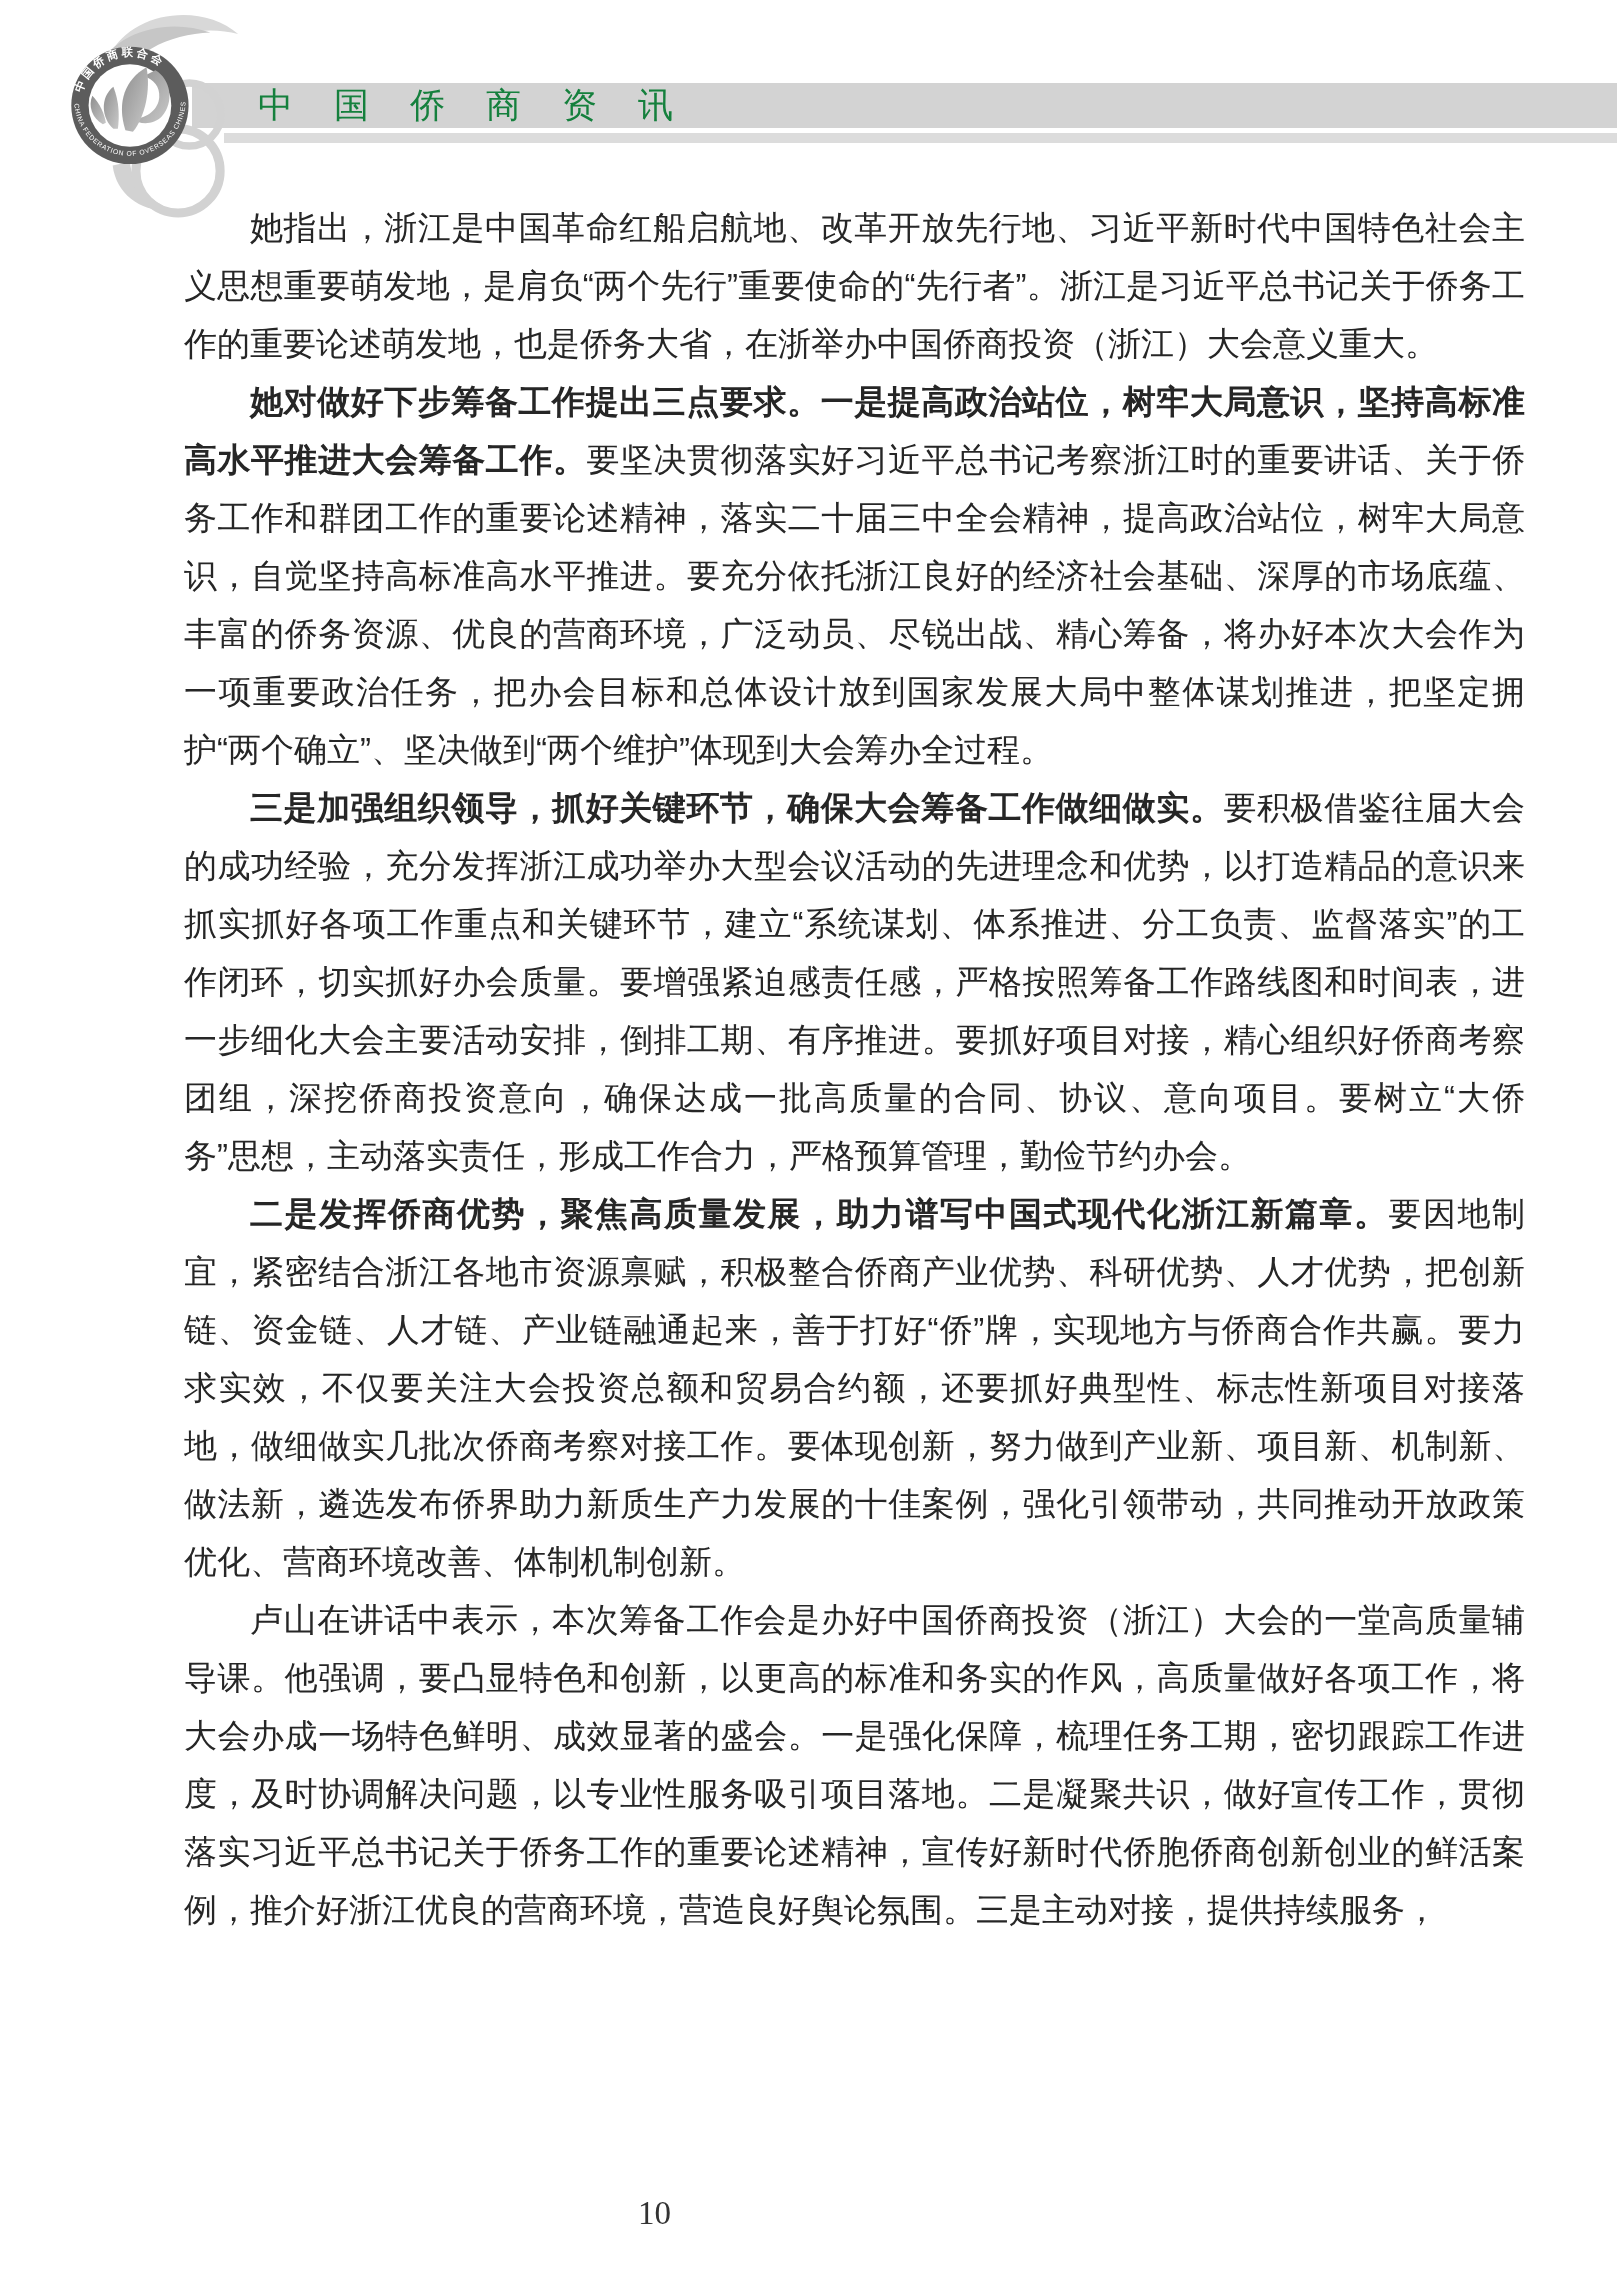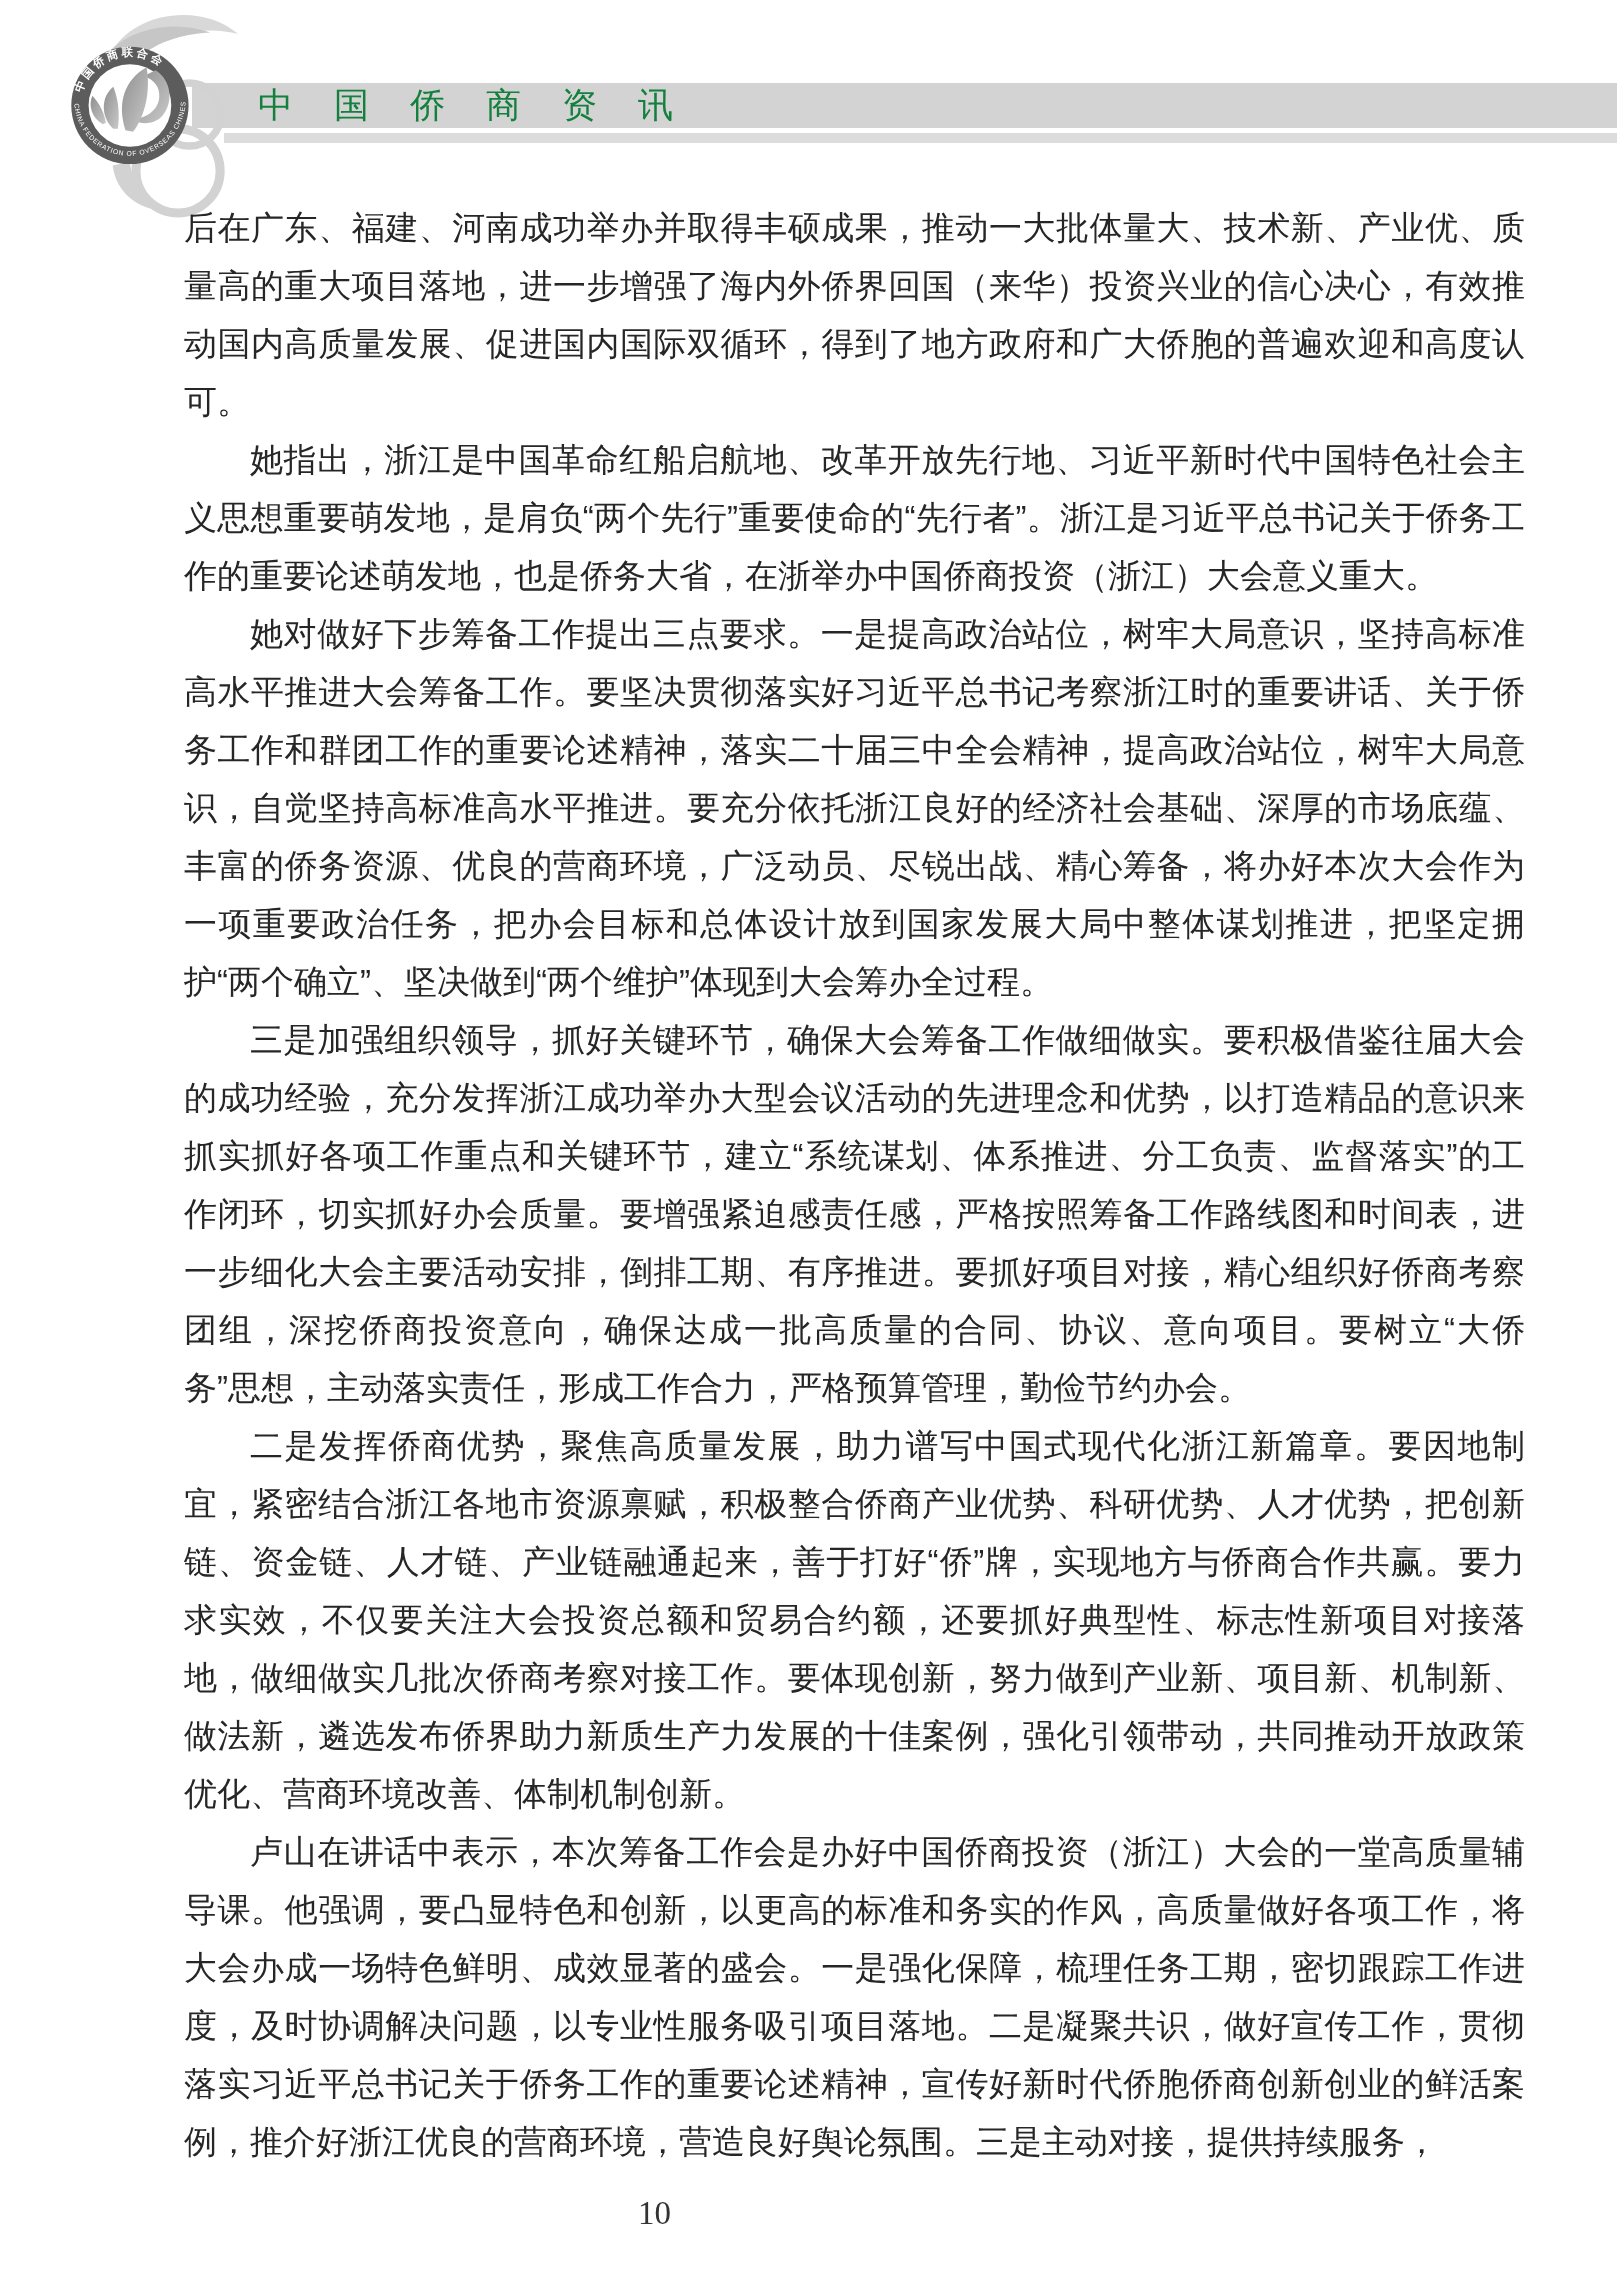--- a/index.html
+++ b/index.html
@@ -38,21 +38,21 @@
   
   .article{
     position:absolute;left:184px;top:199px;
     width:1341px;
     font-size:33px;line-height:58px;
     color:#262626;
     text-align:justify;
   }
   .article p{margin:0;padding:0;}
   .article p.indent{text-indent:2em;}
-  .seg-bold{font-weight:400;}
+  .seg-bold{font-weight:700;}
 
   
   .page-number{
     position:absolute;left:0;top:2195px;
     width:1309px;
     text-align:center;
     font-family:"Liberation Serif",serif;
     font-size:33px;color:#333333;
   }
 </style>
@@ -108,21 +108,20 @@
       <g>
         <path d="M 152 88 C 172 100 178 130 160 150 C 150 160 132 162 120 152 C 140 154 156 140 157 124 C 158 110 150 100 136 96 Z" fill="url(#leafGrad)"></path>
         <path d="M 112 168 C 100 130 112 100 140 84 C 146 114 138 150 122 170 Z" fill="url(#leafGrad)"></path>
         <path d="M 96 166 C 80 152 78 124 96 110 C 104 130 104 150 102 166 Z" fill="url(#leafGrad)"></path>
         <path d="M 82 160 C 68 152 62 136 68 122 C 78 132 84 146 86 158 Z" fill="url(#leafGrad)"></path>
       </g>
     </svg>
   </div>
 
   <main class="article" id="article-body">
-      <p class=""><span class="">后在广东、福建、河南成功举办并取得丰硕成果，推动一大批体量大、技术新、产业优、质量高的重大项目落地，进一步增强了海内外侨界回国（来华）投资兴业的信心决心，有效推动国内高质量发展、促进国内国际双循环，得到了地方政府和广大侨胞的普遍欢迎和高度认可。</span></p>
       <p class="indent"><span class="">她指出，浙江是中国革命红船启航地、改革开放先行地、习近平新时代中国特色社会主义思想重要萌发地，是肩负“两个先行”重要使命的“先行者”。浙江是习近平总书记关于侨务工作的重要论述萌发地，也是侨务大省，在浙举办中国侨商投资（浙江）大会意义重大。</span></p>
       <p class="indent"><span class="seg-bold">她对做好下步筹备工作提出三点要求。一是提高政治站位，树牢大局意识，坚持高标准高水平推进大会筹备工作。</span><span class="">要坚决贯彻落实好习近平总书记考察浙江时的重要讲话、关于侨务工作和群团工作的重要论述精神，落实二十届三中全会精神，提高政治站位，树牢大局意识，自觉坚持高标准高水平推进。要充分依托浙江良好的经济社会基础、深厚的市场底蕴、丰富的侨务资源、优良的营商环境，广泛动员、尽锐出战、精心筹备，将办好本次大会作为一项重要政治任务，把办会目标和总体设计放到国家发展大局中整体谋划推进，把坚定拥护“两个确立”、坚决做到“两个维护”体现到大会筹办全过程。</span></p>
       <p class="indent"><span class="seg-bold">三是加强组织领导，抓好关键环节，确保大会筹备工作做细做实。</span><span class="">要积极借鉴往届大会的成功经验，充分发挥浙江成功举办大型会议活动的先进理念和优势，以打造精品的意识来抓实抓好各项工作重点和关键环节，建立“系统谋划、体系推进、分工负责、监督落实”的工作闭环，切实抓好办会质量。要增强紧迫感责任感，严格按照筹备工作路线图和时间表，进一步细化大会主要活动安排，倒排工期、有序推进。要抓好项目对接，精心组织好侨商考察团组，深挖侨商投资意向，确保达成一批高质量的合同、协议、意向项目。要树立“大侨务”思想，主动落实责任，形成工作合力，严格预算管理，勤俭节约办会。</span></p>
       <p class="indent"><span class="seg-bold">二是发挥侨商优势，聚焦高质量发展，助力谱写中国式现代化浙江新篇章。</span><span class="">要因地制宜，紧密结合浙江各地市资源禀赋，积极整合侨商产业优势、科研优势、人才优势，把创新链、资金链、人才链、产业链融通起来，善于打好“侨”牌，实现地方与侨商合作共赢。要力求实效，不仅要关注大会投资总额和贸易合约额，还要抓好典型性、标志性新项目对接落地，做细做实几批次侨商考察对接工作。要体现创新，努力做到产业新、项目新、机制新、做法新，遴选发布侨界助力新质生产力发展的十佳案例，强化引领带动，共同推动开放政策优化、营商环境改善、体制机制创新。</span></p>
       <p class="indent"><span class="">卢山在讲话中表示，本次筹备工作会是办好中国侨商投资（浙江）大会的一堂高质量辅导课。他强调，要凸显特色和创新，以更高的标准和务实的作风，高质量做好各项工作，将大会办成一场特色鲜明、成效显著的盛会。一是强化保障，梳理任务工期，密切跟踪工作进度，及时协调解决问题，以专业性服务吸引项目落地。二是凝聚共识，做好宣传工作，贯彻落实习近平总书记关于侨务工作的重要论述精神，宣传好新时代侨胞侨商创新创业的鲜活案例，推介好浙江优良的营商环境，营造良好舆论氛围。三是主动对接，提供持续服务，</span></p>
     </main>
 
   <div class="page-number">10</div>
 
 </div>

